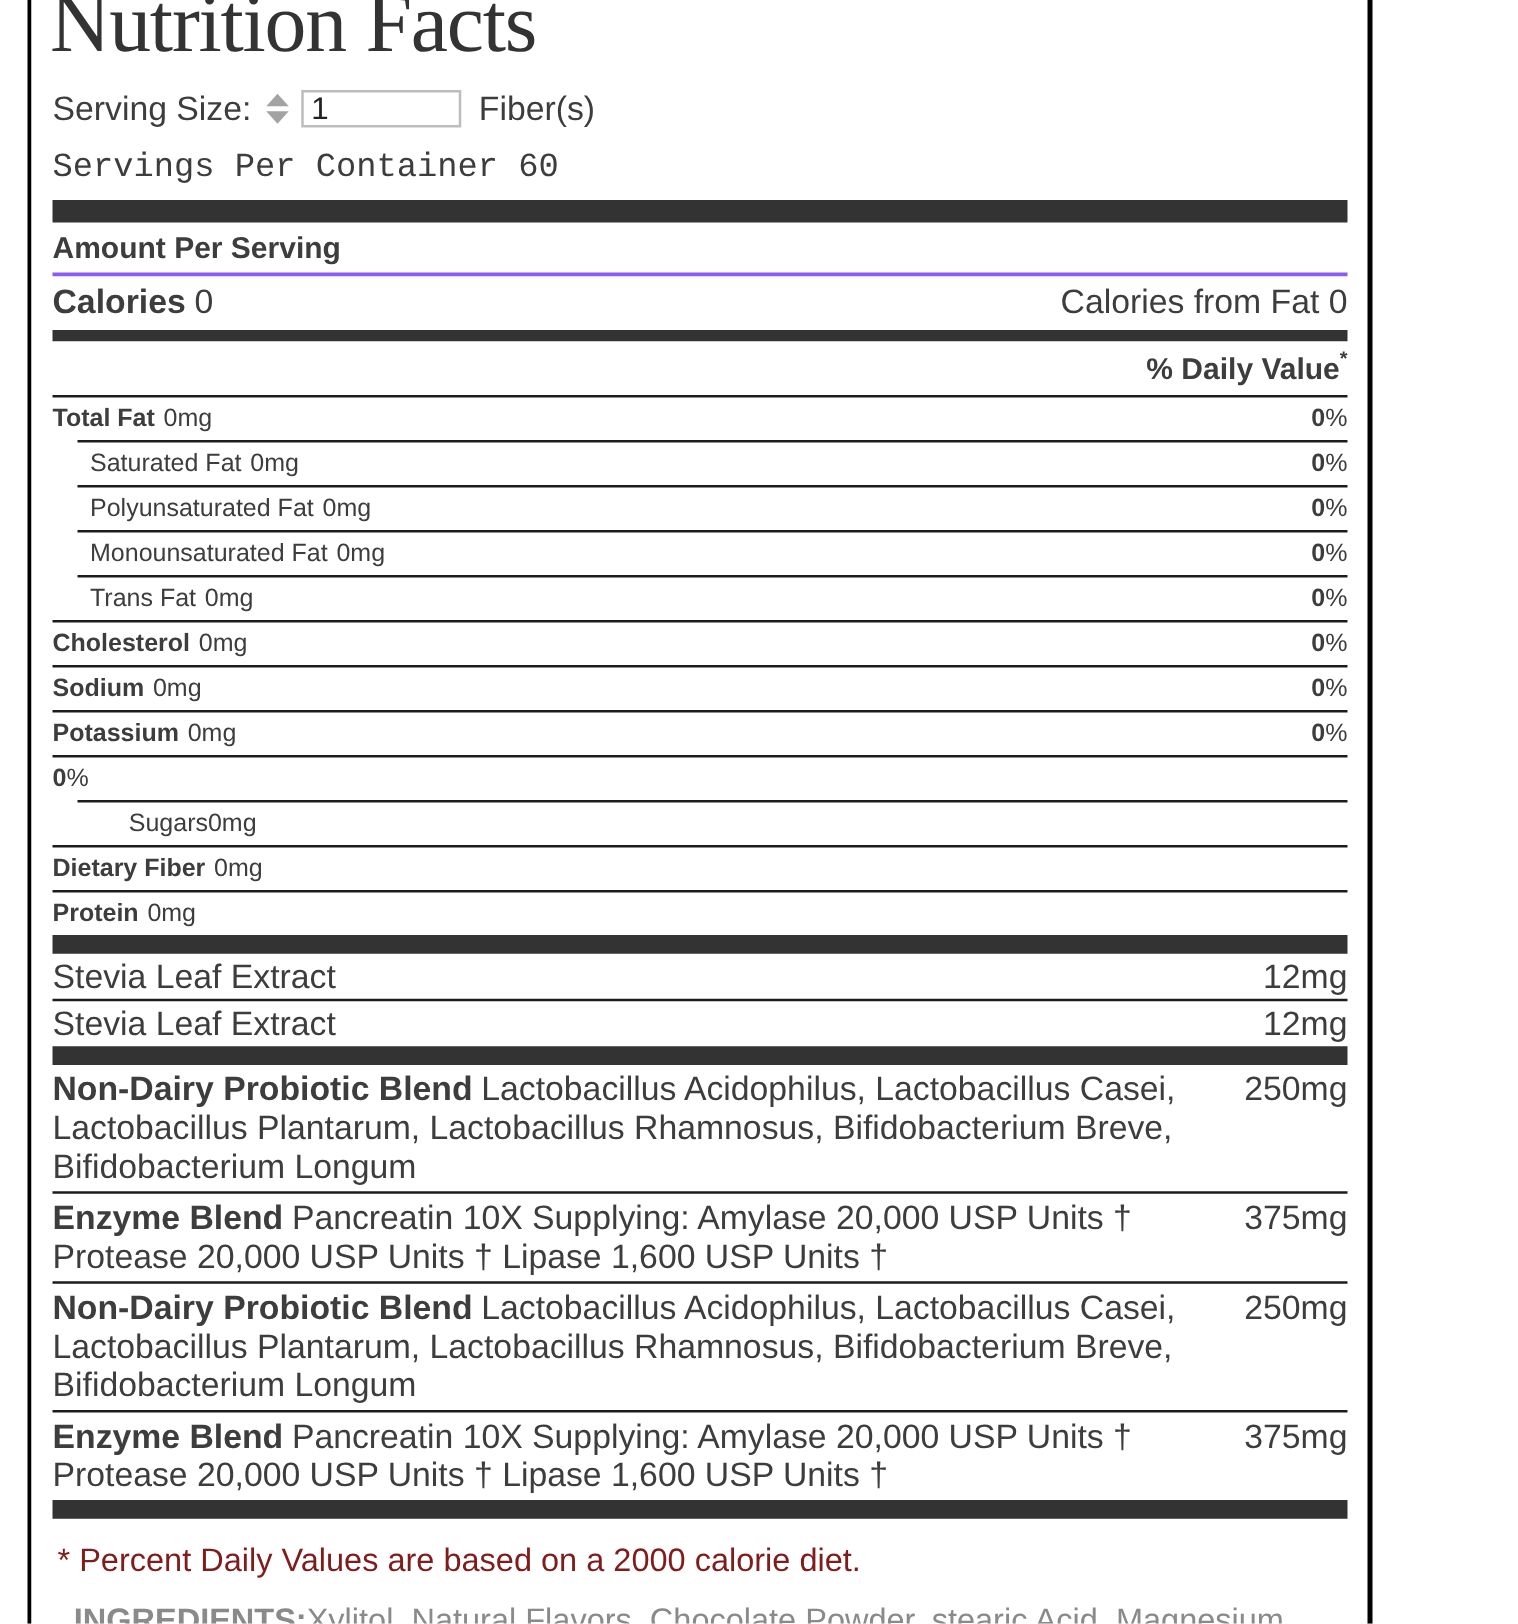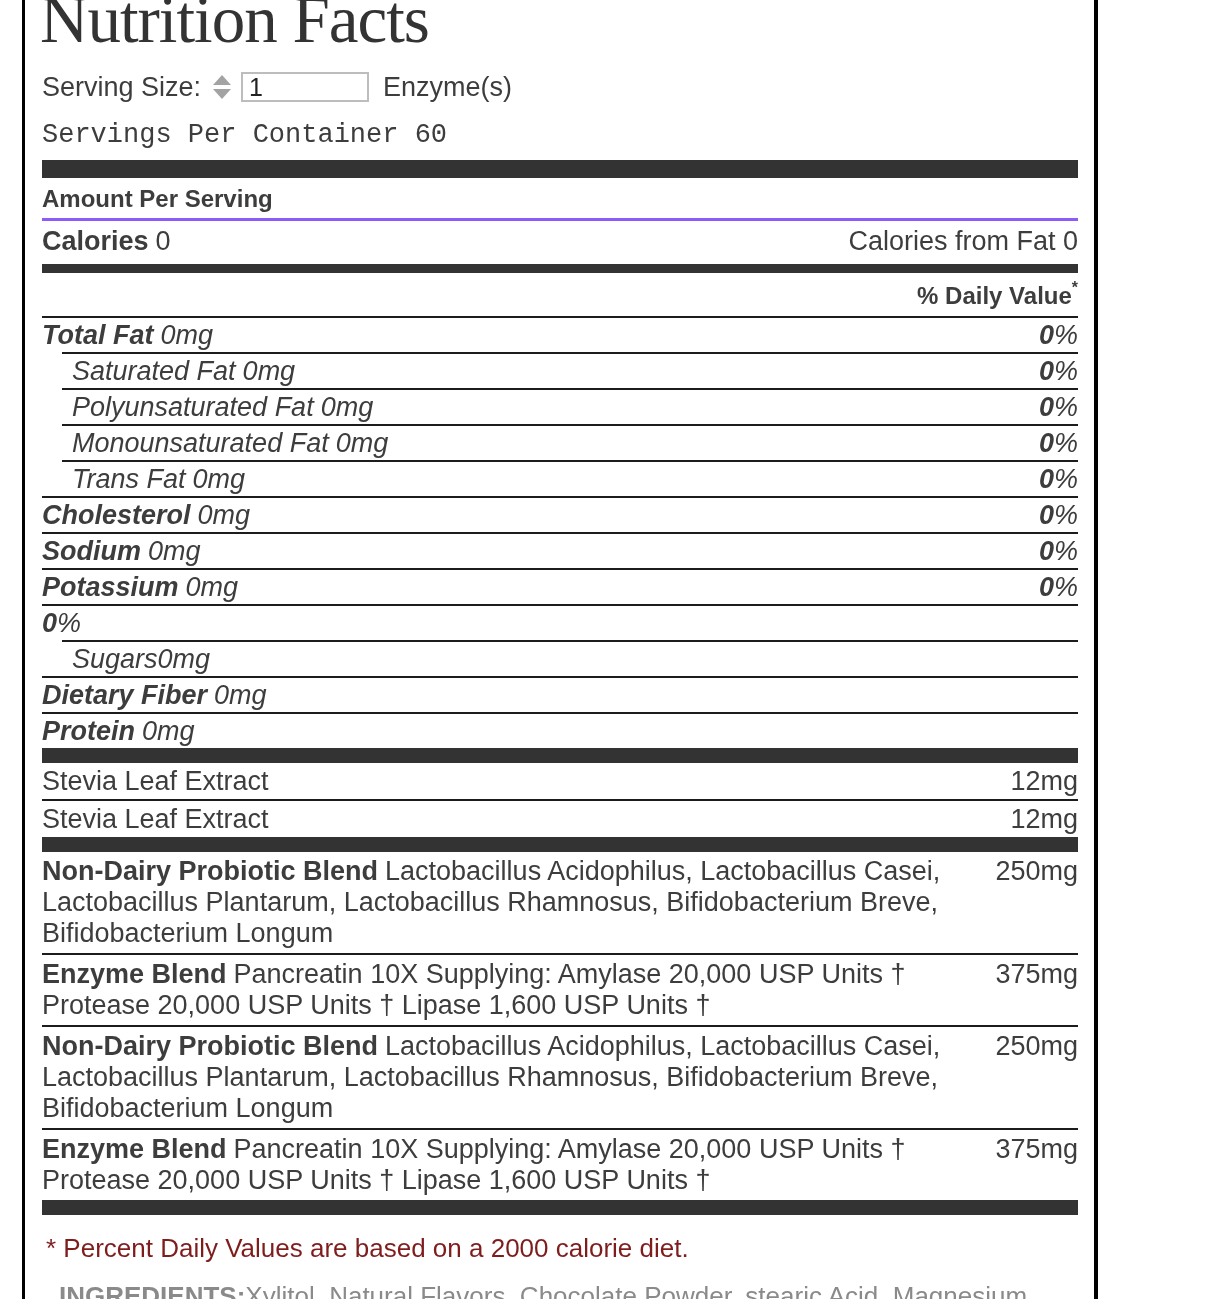--- a/index.html
+++ b/index.html
@@ -19,25 +19,25 @@
           font-size:25px;color:#222;padding:0 6px;margin-right:14px;}
   .servings-per{font-size:27px;margin-top:13px;font-family:Liberation Mono, monospace;}
   .bar{background:#333;}
   .bar-lg{height:18px;margin-top:10px;}
   .bar-sm{height:9px;}
   .bar-md{height:15px;}
   .amount-per{font-size:24px;font-weight:bold;padding:7px 0 5px;border-bottom:3px solid #8b5cf6;}
   .calories-row{display:flex;justify-content:space-between;font-size:27px;padding:5px 0 7px;gap:12px;}
   .lbl-b{font-weight:bold;margin-right:7px;}
   .lbl-r{margin-right:7px;}
-  .nogap{margin-right:0;}
+  .nogap{margin-right:0;margin-left:31px;}
   .dv-row{text-align:right;font-weight:bold;font-size:24px;padding:8px 0 6px;}
   .dv-row sup{font-size:66%;position:relative;top:-2px;}
-  .nrow{display:flex;justify-content:space-between;font-size:27px;line-height:31px;
-        padding:2px 0 1px;border-top:2px solid #1c1c1c;font-style:italic;}
+  .nrow{display:flex;justify-content:space-between;font-size:20px;line-height:31px;
+        padding:2px 0 1px;border-top:2px solid #1c1c1c;}
   .sub{margin-left:20px;padding-left:10px;}
   .dv-cell .pct{font-weight:400;}
   .dv-cell{font-weight:bold;}
   .srow{display:flex;justify-content:space-between;font-size:27px;line-height:31px;padding:3px 0 2px;}
   .srow + .srow{border-top:2px solid #1c1c1c;}
   .brow{font-size:27px;line-height:31px;padding:4px 0 4px;}
   .brow + .brow{border-top:2px solid #1c1c1c;}
   .brow .amt{float:right;margin-left:36px;text-align:center;}
   .footnote{color:#7f1d1d;font-size:26px;margin-top:18px;padding-left:4px;}
   .ingredients{color:#8a8a8a;font-size:26px;line-height:33px;margin:16px 40px 0 17px;}
@@ -50,21 +50,21 @@
 
   <div class="title">Nutrition Facts</div>
 
   <div class="serving-row">
     <span>Serving Size:</span>
     <span class="spinner">
       <span class="tri-up"></span>
       <span class="tri-down"></span>
     </span>
     <input class="qty-input" type="text" value="1" style="">
-    <span>Enzyme(s)</span>
+    <span>Fiber(s)</span>
   </div>
 
   <div class="servings-per">Servings Per Container 60</div>
 
   <div class="bar bar-lg"></div>
 
   <div class="amount-per">Amount Per Serving</div>
 
   <div class="calories-row">
     <span><span class="lbl-b">Calories</span><span>0</span></span>

